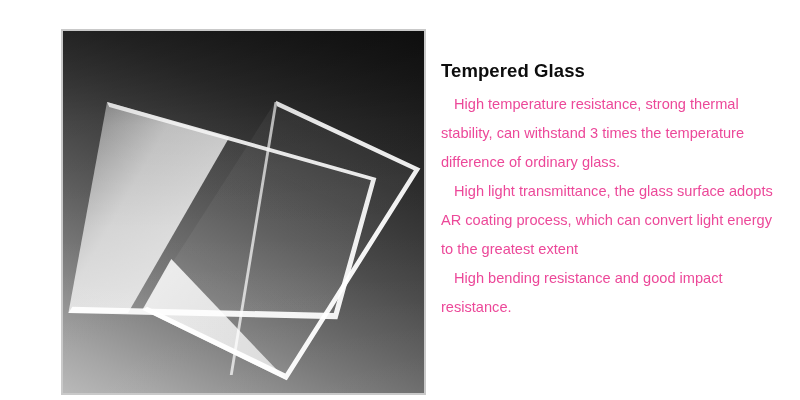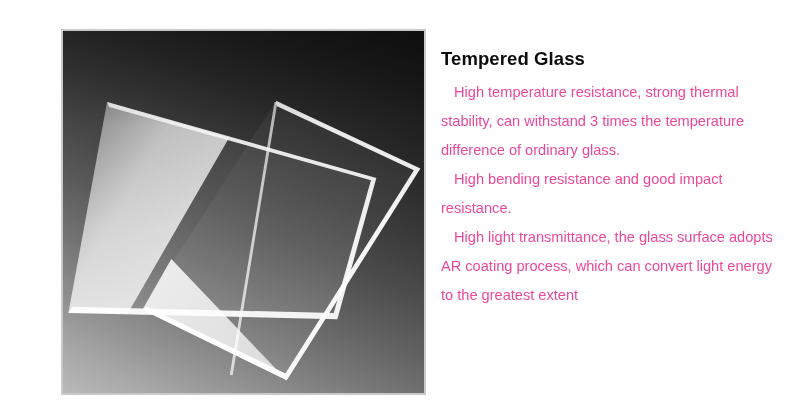--- a/index.html
+++ b/index.html
@@ -133,21 +133,21 @@
     left: 0; top: 0; right: 0; bottom: 0;
     -webkit-clip-path: polygon(58.6% 19.6%, 59.4% 19.6%, 47.0% 95.0%, 46.2% 95.0%);
     clip-path: polygon(58.6% 19.6%, 59.4% 19.6%, 47.0% 95.0%, 46.2% 95.0%);
     background: rgba(255,255,255,0.70);
   }
 
   
   #description-panel {
     position: absolute;
     left: 441px;
-    top: 46px;
+    top: 58px;
     width: 345px;
   }
   #product-title {
     margin: 0 0 6px 0;
     font-size: 18.5px;
     font-weight: bold;
     color: #0d0d0d;
     letter-spacing: 0.1px;
     line-height: 26px;
   }
@@ -177,16 +177,16 @@
 
     <div id="photo-vignette"></div>
   </div>
 </figure>
 
 <section id="description-panel">
   <h2 id="product-title">Tempered Glass</h2>
 
   <p class="feature-paragraph">High temperature resistance, strong thermal stability, can withstand 3 times the temperature difference of ordinary glass.</p>
 
+  <p class="feature-paragraph">High light transmittance, the glass surface adopts AR coating process, which can convert light energy to the greatest extent</p>
+
   <p class="feature-paragraph">High bending resistance and good impact resistance.</p>
-
-  <p class="feature-paragraph">High light transmittance, the glass surface adopts AR coating process, which can convert light energy to the greatest extent</p>
 </section>
 
 </body></html>

